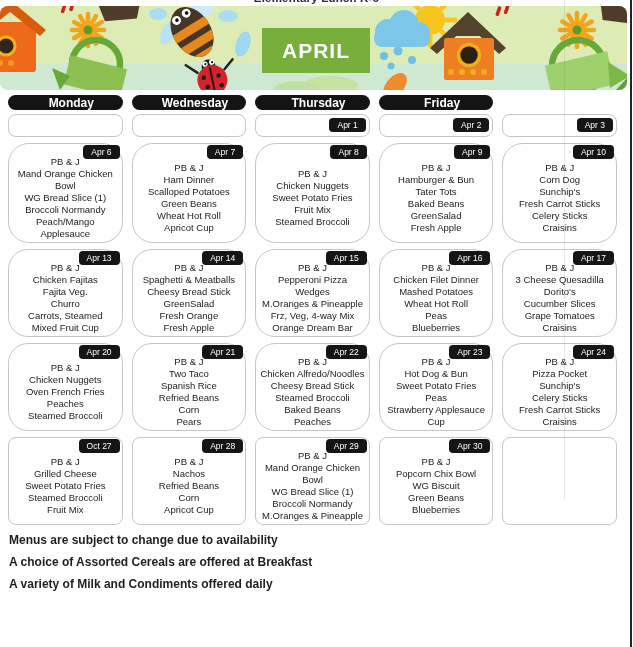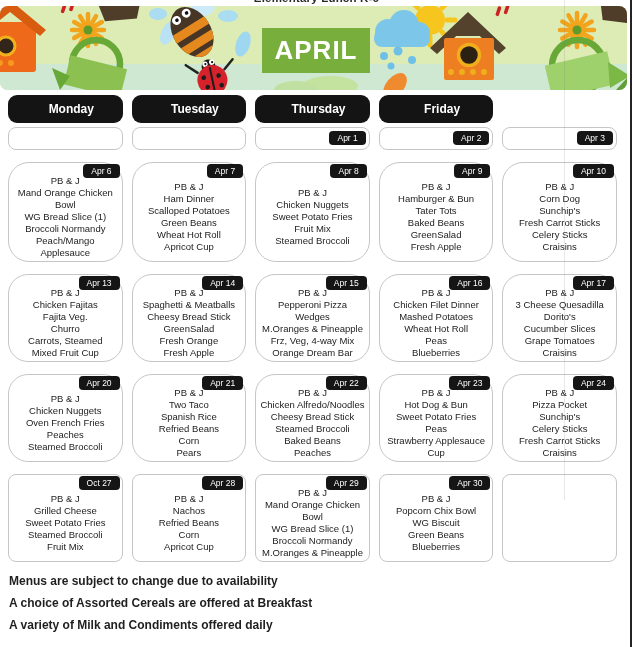--- a/index.html
+++ b/index.html
@@ -7,28 +7,28 @@
         font-family:"Liberation Sans","DejaVu Sans",sans-serif;}
   
   .top-strip{position:relative;height:6px;overflow:hidden;}
   .top-title{position:absolute;top:-8px;left:0;width:100%;text-align:center;
              font-size:11.5px;font-weight:bold;color:#2a2a2a;letter-spacing:.2px;}
   
   .banner{position:relative;width:627px;height:84px;border-radius:8px;overflow:hidden;background:#dcecb4;}
   .banner svg{position:absolute;top:0;left:0;}
   .april-box{position:absolute;left:262px;top:22px;width:108px;height:45px;background:#77ae3c;
              display:flex;align-items:center;justify-content:center;}
-  .april-box span{color:#ffffff;font-weight:bold;font-size:26px;letter-spacing:1px;}
+  .april-box span{color:#ffffff;font-weight:bold;font-size:21px;letter-spacing:1px;}
   
   .content{padding:5px 16px 0 8px;}
   .day-headers{display:grid;grid-template-columns:repeat(5,1fr);gap:9px;margin-bottom:4px;}
-  .day-header{background:#141414;color:#ffffff;height:28px;border-radius:9px;
+  .day-header{background:#141414;color:#ffffff;height:15px;border-radius:9px;
               display:flex;align-items:center;justify-content:center;
               font-weight:bold;font-size:12px;padding-left:12px;}
-  .week-row{display:grid;grid-template-columns:repeat(5,1fr);gap:9px;margin-bottom:12px;}
+  .week-row{display:grid;grid-template-columns:repeat(5,1fr);gap:9px;margin-bottom:6px;}
   .cell{position:relative;background:#ffffff;border:1px solid #c6c6c6;border-radius:8px;
         display:flex;flex-direction:column;}
   .row-0 .cell{height:21px;}
   .row-1 .cell{min-height:92px;border-radius:21px;}
   .row-2 .cell,.row-3 .cell{min-height:86px;border-radius:20px;}
   .row-4 .cell{min-height:68px;}
   .date-badge{position:absolute;top:1px;right:2px;background:#151515;color:#ffffff;
               font-size:8.5px;line-height:12px;padding:1px 8px;border-radius:4px;white-space:nowrap;}
   .row-0 .date-badge{top:3px;right:3px;}
   .menu-items{flex:1;display:flex;flex-direction:column;align-items:center;justify-content:center;
@@ -215,21 +215,21 @@
       </g>
     </svg>
     <div class="april-box">
       <span>APRIL</span>
     </div>
   </div>
 
   <div class="content">
     <div class="day-headers" id="day-headers">
         <div class="day-header">Monday</div>
-        <div class="day-header">Tuesday</div>
+        <div class="day-header">Wednesday</div>
         <div class="day-header">Thursday</div>
         <div class="day-header">Friday</div>
       </div>
     <div id="calendar-grid">
         <div class="week-row row-0">
           <div class="cell"></div>
           <div class="cell"></div>
           <div class="cell">
             <div class="date-badge">Apr 1</div>
           </div>

